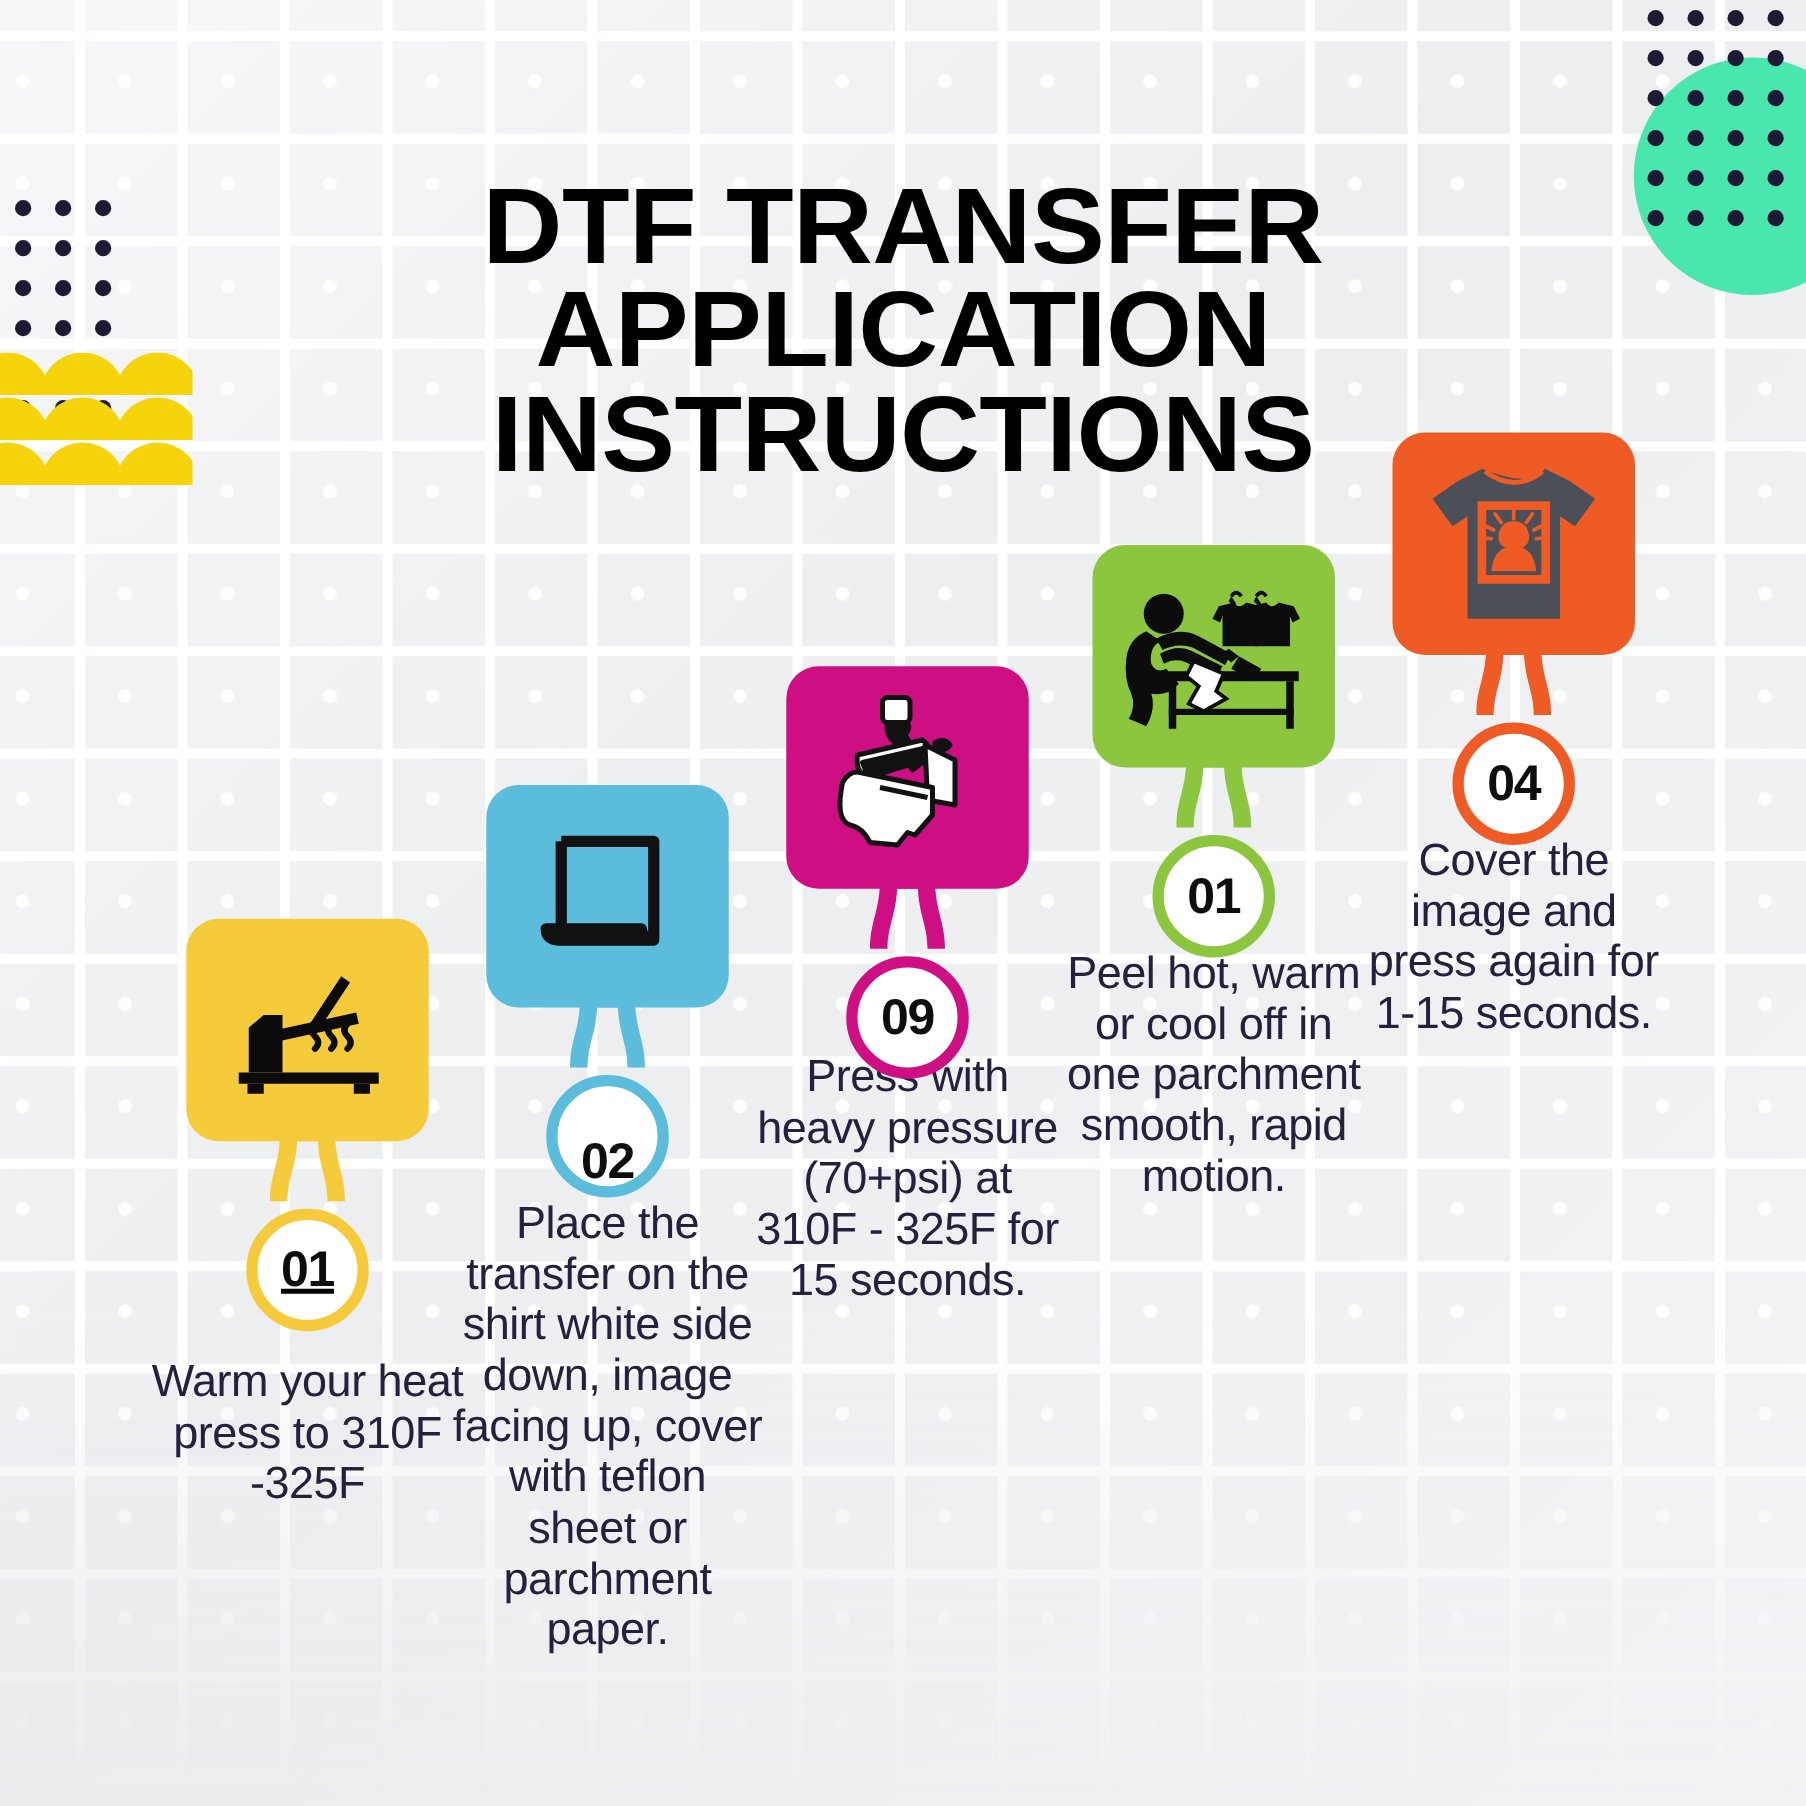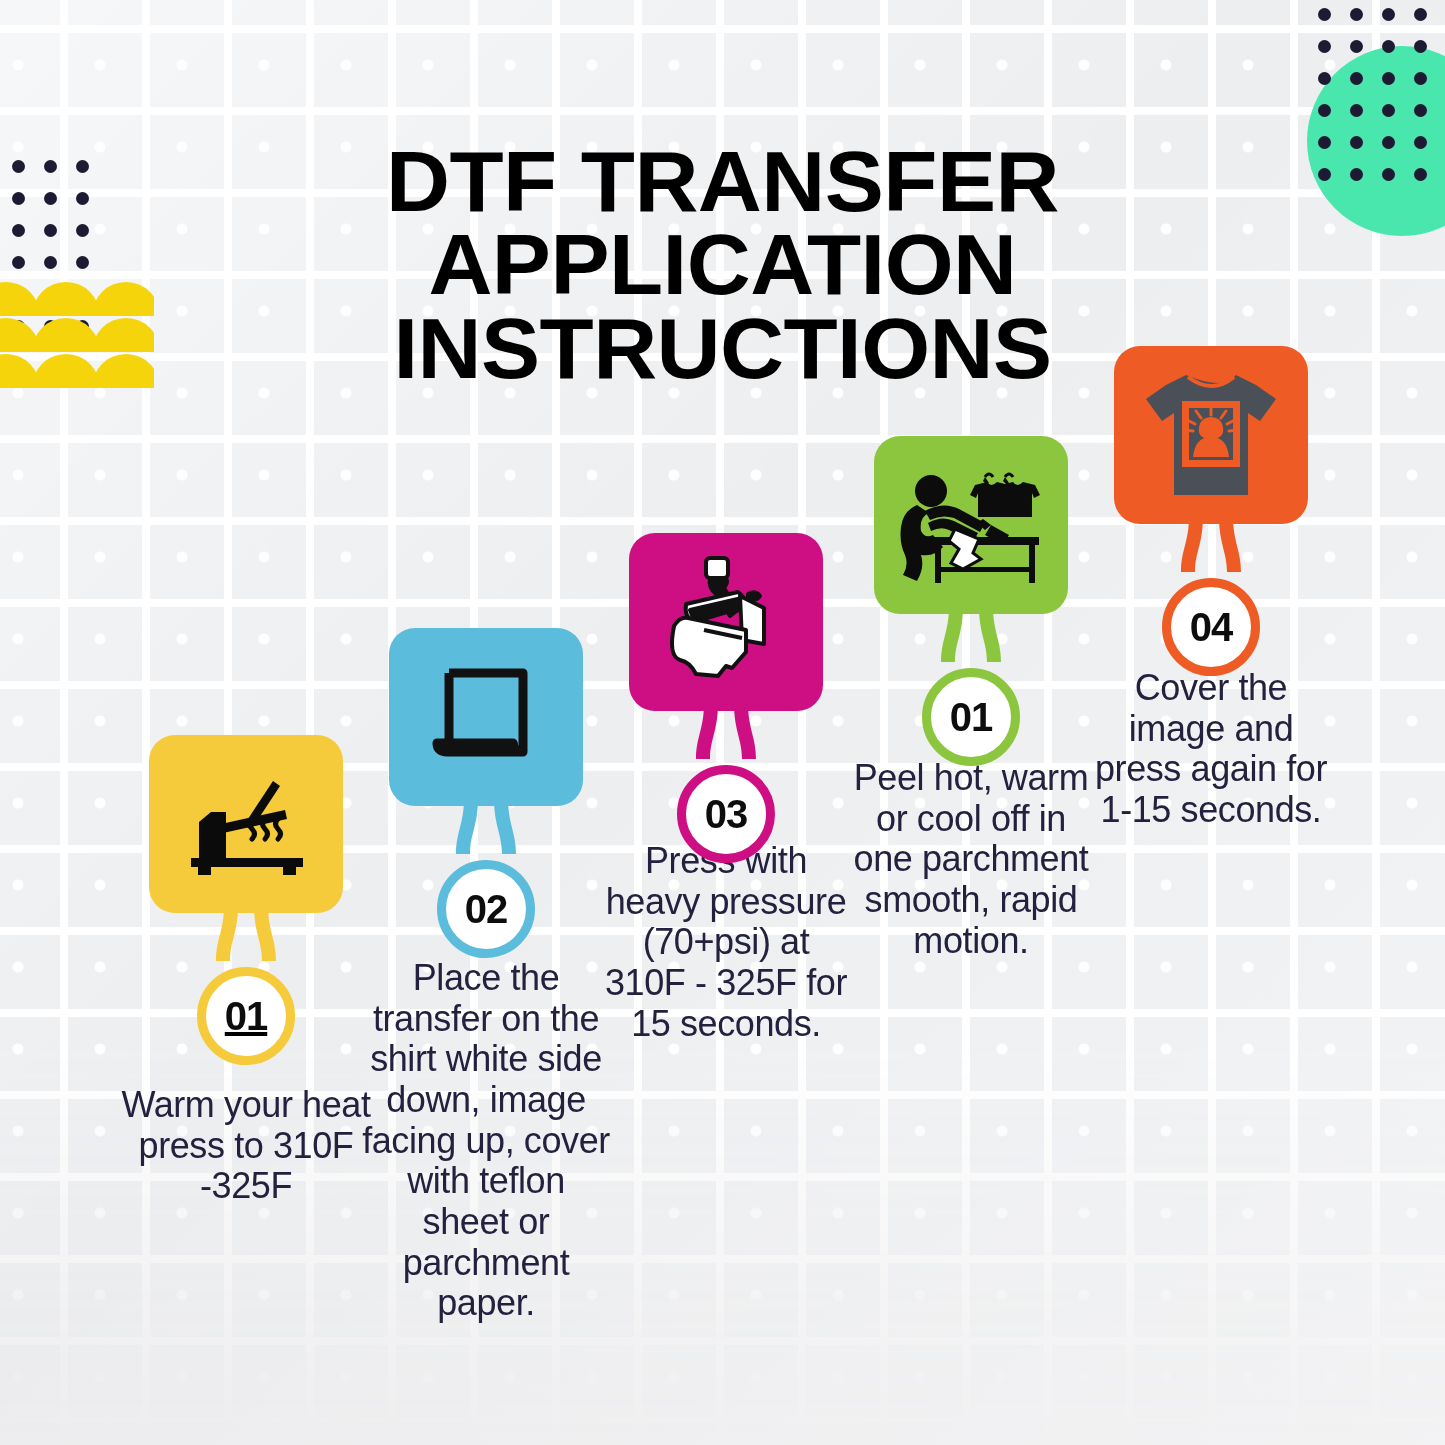--- a/index.html
+++ b/index.html
@@ -241,21 +241,21 @@
       <div class="card" style="background:#5bbcdc;">
         <svg width="110" height="108" viewBox="0 0 110 108">
           <g fill="none" stroke="#111" stroke-width="9" stroke-linejoin="round">
             <path d="M18 10 H92 V88"></path>
             <path d="M18 10 V82"></path>
             <path d="M92 88 q-10 0 -10 -9"></path>
             <path d="M6 80 H82 q0 9 10 9 H16 q-10 0 -10 -9 Z"></path>
           </g>
         </svg>
       </div>
-      <div class="badge" style="border-color:#5bbcdc;">
+      <div class="badge" style="border-color:#5bbcdc;align-items:flex-end;">
         <span>02</span>
       </div>
     </div>
     <div class="caption" style="top:330px;text-align:center;">Place the transfer on the shirt white side down, image facing up, cover with teflon sheet or parchment paper.</div>
   </div>
 
   <div class="step" id="step-3" style="left:600px; top:533px;">
     <div class="pin">
       <svg class="neck" viewBox="0 0 60 76">
         <path d="M8 0 H52 C52 26 60 34 60 56 H46 C46 36 38 28 38 0 Z M52 0 H8 C8 26 0 34 0 56 H14 C14 36 22 28 22 0 Z" fill="#ce0f84"></path>
@@ -269,21 +269,21 @@
             <path d="M26 52 L78 40 q8 6 8 14 L34 70 q-10 -4 -8 -18 Z" fill="#fff"></path>
             <path d="M30 58 L82 46 q4 4 4 9 L34 68 Z" fill="#111"></path>
             <path d="M80 44 L104 56 L104 92 L82 88 Z" fill="#fff"></path>
             <path d="M88 42 q8 -4 12 2 q-4 6 -12 2 Z" fill="#111"></path>
             <path d="M14 74 q6 -10 14 -8 l58 12 l0 22 l-14 16 l-6 -2 l-8 10 l-22 -2 q-6 -12 -16 -14 q-12 -4 -6 -34 Z" fill="#fff"></path>
             <path d="M44 78 L82 86" fill="none"></path>
           </g>
         </svg>
       </div>
       <div class="badge" style="border-color:#ce0f84;">
-        <span>03</span>
+        <span>09</span>
       </div>
     </div>
     <div class="caption" style="top:308px;">Press with heavy pressure (70+psi) at 310F - 325F for 15 seconds.</div>
   </div>
 
   <div class="step" id="step-4" style="left:845px; top:436px;">
     <div class="pin">
       <svg class="neck" viewBox="0 0 60 76">
         <path d="M8 0 H52 C52 26 60 34 60 56 H46 C46 36 38 28 38 0 Z M52 0 H8 C8 26 0 34 0 56 H14 C14 36 22 28 22 0 Z" fill="#8cc63f"></path>
         <rect x="14" y="0" width="32" height="8" fill="#8cc63f"></rect>

